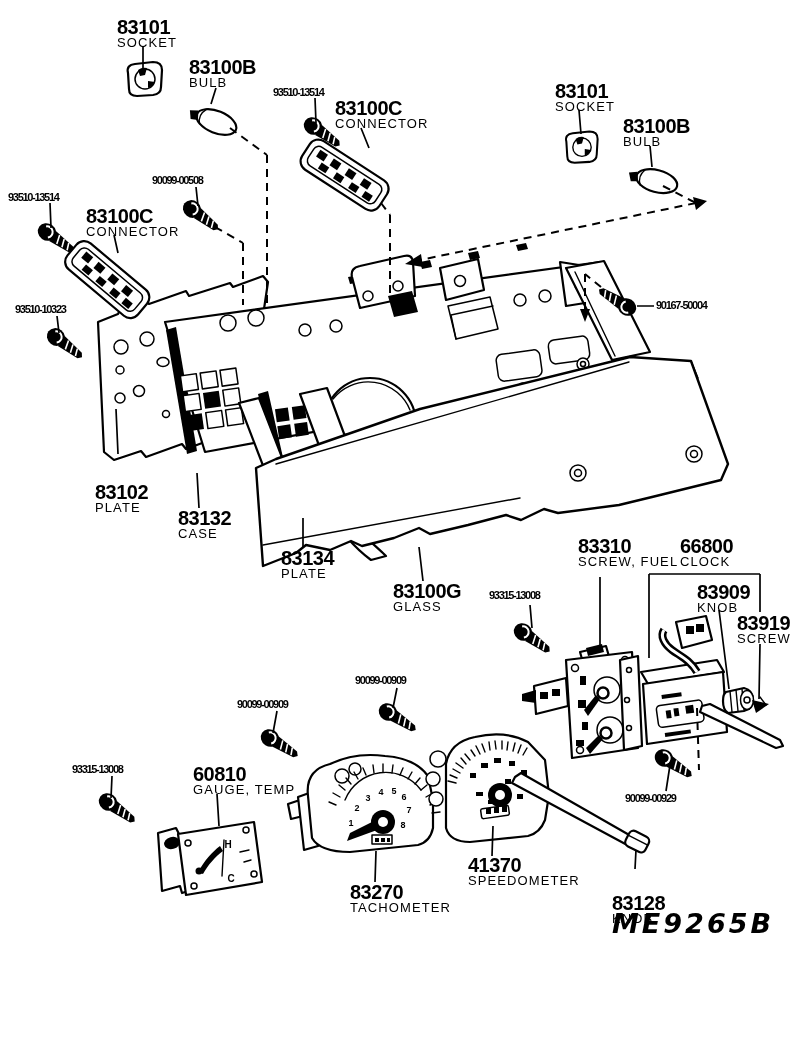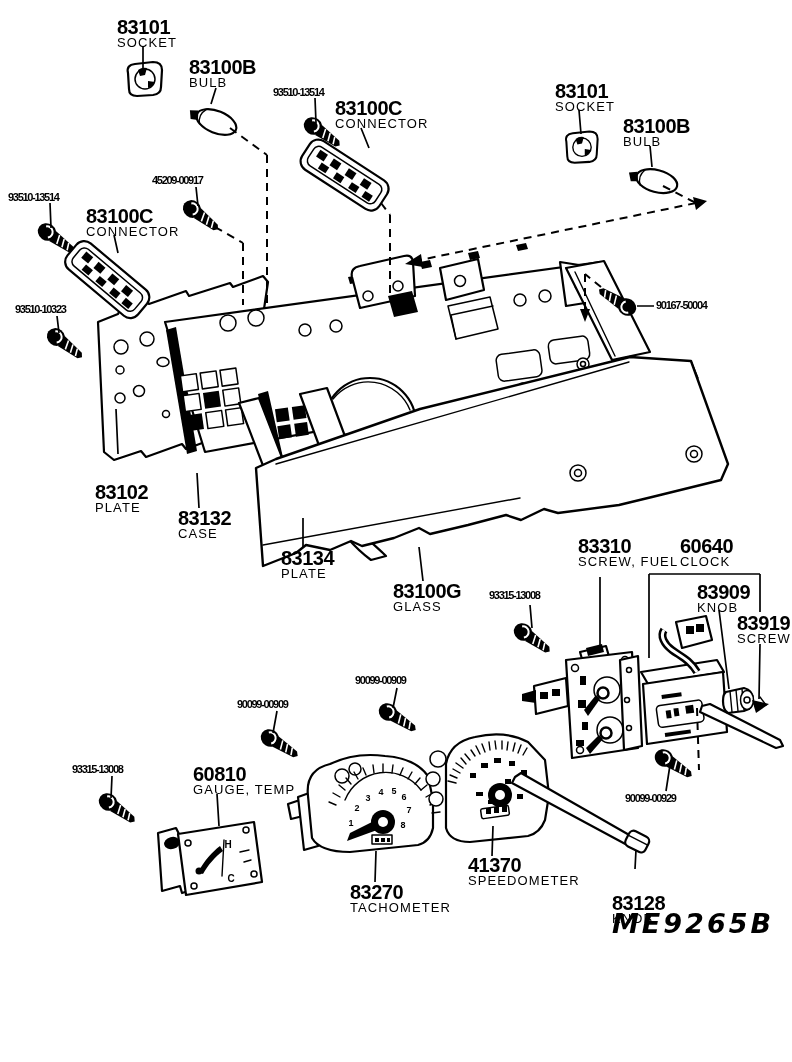--- a/index.html
+++ b/index.html
@@ -328,21 +328,21 @@
 </div>
 <div class="lbl" style="left:555px;top:83px">
   <div class="num">83101</div>
   <div class="nm">SOCKET</div>
 </div>
 <div class="lbl" style="left:623px;top:118px">
   <div class="num">83100B</div>
   <div class="nm">BULB</div>
 </div>
 <div class="lbl" style="left:152px;top:172px">
-  <div class="num long">45209-00917</div>
+  <div class="num long">90099-00508</div>
 </div>
 <div class="lbl" style="left:8px;top:189px">
   <div class="num long">93510-13514</div>
 </div>
 <div class="lbl" style="left:86px;top:208px">
   <div class="num">83100C</div>
   <div class="nm">CONNECTOR</div>
 </div>
 <div class="lbl" style="left:15px;top:301px">
   <div class="num long">93510-10323</div>
@@ -367,21 +367,21 @@
   <div class="nm">GLASS</div>
 </div>
 <div class="lbl" style="left:489px;top:587px">
   <div class="num long">93315-13008</div>
 </div>
 <div class="lbl" style="left:578px;top:538px">
   <div class="num">83310</div>
   <div class="nm">SCREW, FUEL</div>
 </div>
 <div class="lbl" style="left:680px;top:538px">
-  <div class="num">60640</div>
+  <div class="num">66800</div>
   <div class="nm">CLOCK</div>
 </div>
 <div class="lbl" style="left:697px;top:584px">
   <div class="num">83909</div>
   <div class="nm">KNOB</div>
 </div>
 <div class="lbl" style="left:737px;top:615px">
   <div class="num">83919</div>
   <div class="nm">SCREW</div>
 </div>

